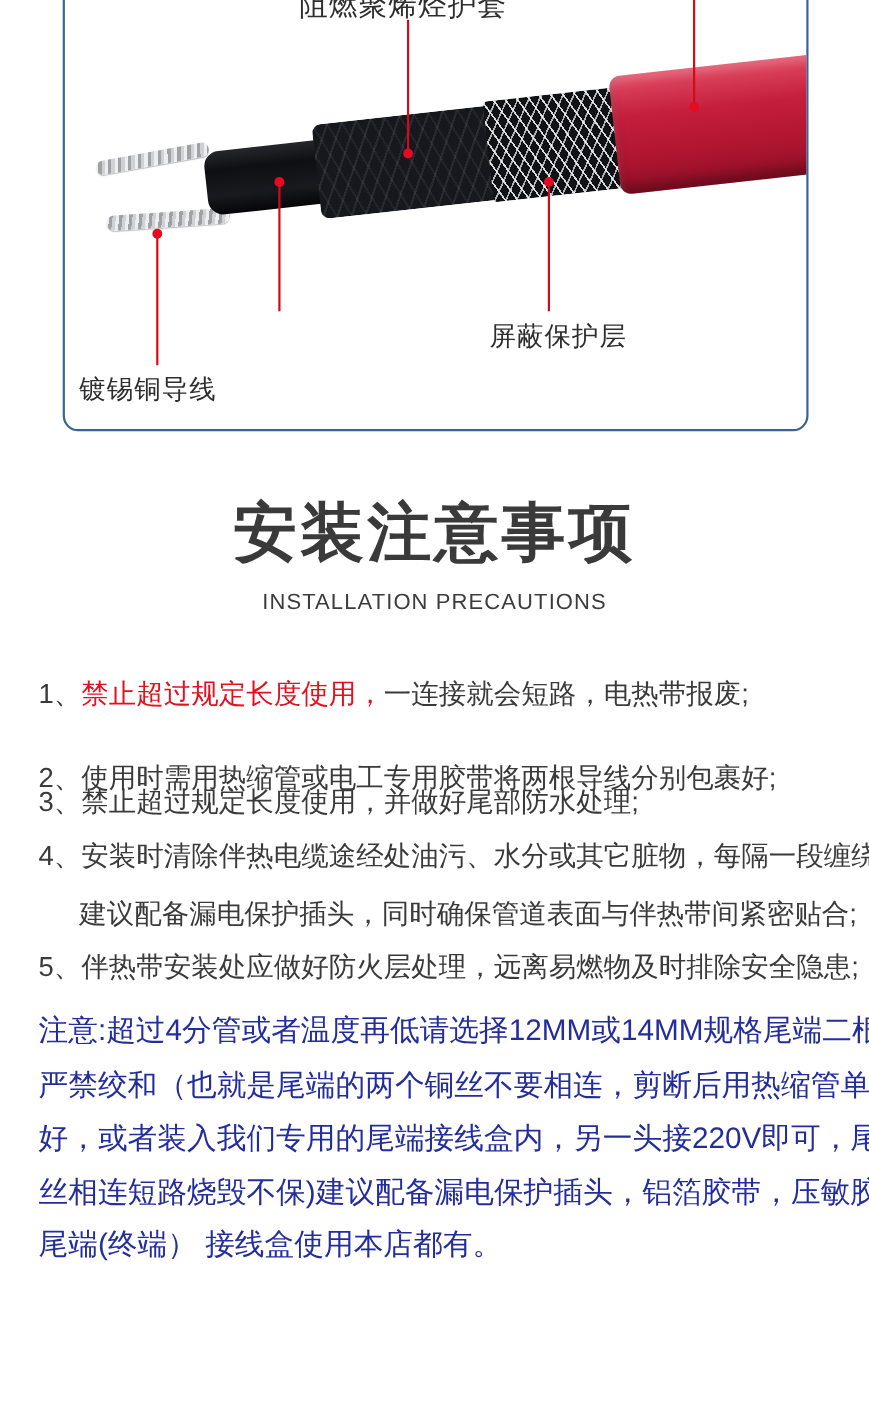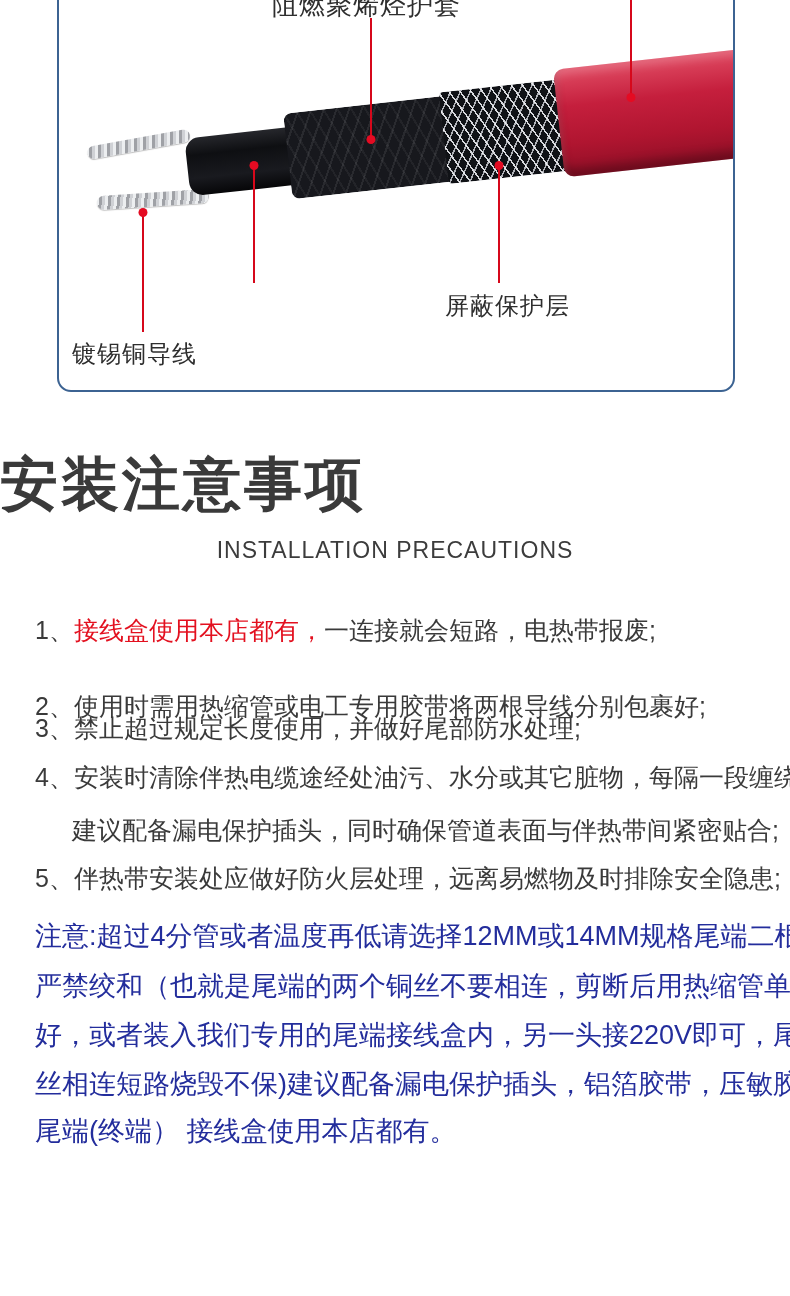--- a/index.html
+++ b/index.html
@@ -69,26 +69,26 @@
     background:#e40b22;transform:translateX(-50%);
   }
   .callout .dot.at-top{top:-4px;}
   .callout .dot.at-bottom{bottom:-4px;}
   .photo-label{
     position:absolute;color:#2e2e2e;font-size:24px;letter-spacing:1px;white-space:nowrap;
   }
   .photo-label.cut{font-size:26px;}
   
   .sec-title{
-    position:absolute;left:0;top:446px;width:100%;text-align:left;
+    position:absolute;left:0;top:446px;width:100%;text-align:center;
     font-size:58px;font-weight:900;color:#3a3a3a;letter-spacing:3px;
   }
   .sec-subtitle{
     position:absolute;left:0;top:537px;width:100%;text-align:center;
-    font-size:23px;color:#3c3c3c;letter-spacing:1px;
+    font-size:20px;color:#3c3c3c;letter-spacing:1px;
   }
   
   .item{
     position:absolute;left:35px;width:745px;
     font-size:25px;color:#3a3a3a;white-space:nowrap;
   }
   .item .red{color:var(--accent-red);}
   
   .note-line{
     position:absolute;left:35px;width:745px;
@@ -128,21 +128,21 @@
     <div class="photo-label cut" style="left:213px;top:0;">阻燃聚烯烃护套</div>
     <div class="photo-label" style="left:386px;top:302px;text-align:center;">屏蔽保护层</div>
     <div class="photo-label" style="left:13px;top:350px;">镀锡铜导线</div>
   </div>
 </div>
 
 <div class="sec-title">安装注意事项</div>
 <div class="sec-subtitle">INSTALLATION PRECAUTIONS</div>
 
 <div class="item" style="top:614px;">
-  <span>1、</span><span class="red">接线盒使用本店都有，</span><span>一连接就会短路，电热带报废;</span>
+  <span>1、</span><span class="red">禁止超过规定长度使用，</span><span>一连接就会短路，电热带报废;</span>
 </div>
 <div class="item" style="top:674px;margin-top:16px;">
   <span>2、</span><span>使用时需用热缩管或电工专用胶带将两根导线分别包裹好;</span>
 </div>
 <div class="item" style="top:712px;">
   <span>3、</span><span>禁止超过规定长度使用，并做好尾部防水处理;</span>
 </div>
 <div class="item" style="top:761px;">
   <span>4、</span><span>安装时清除伴热电缆途经处油污、水分或其它脏物，每隔一段缠绕</span>
 </div>

